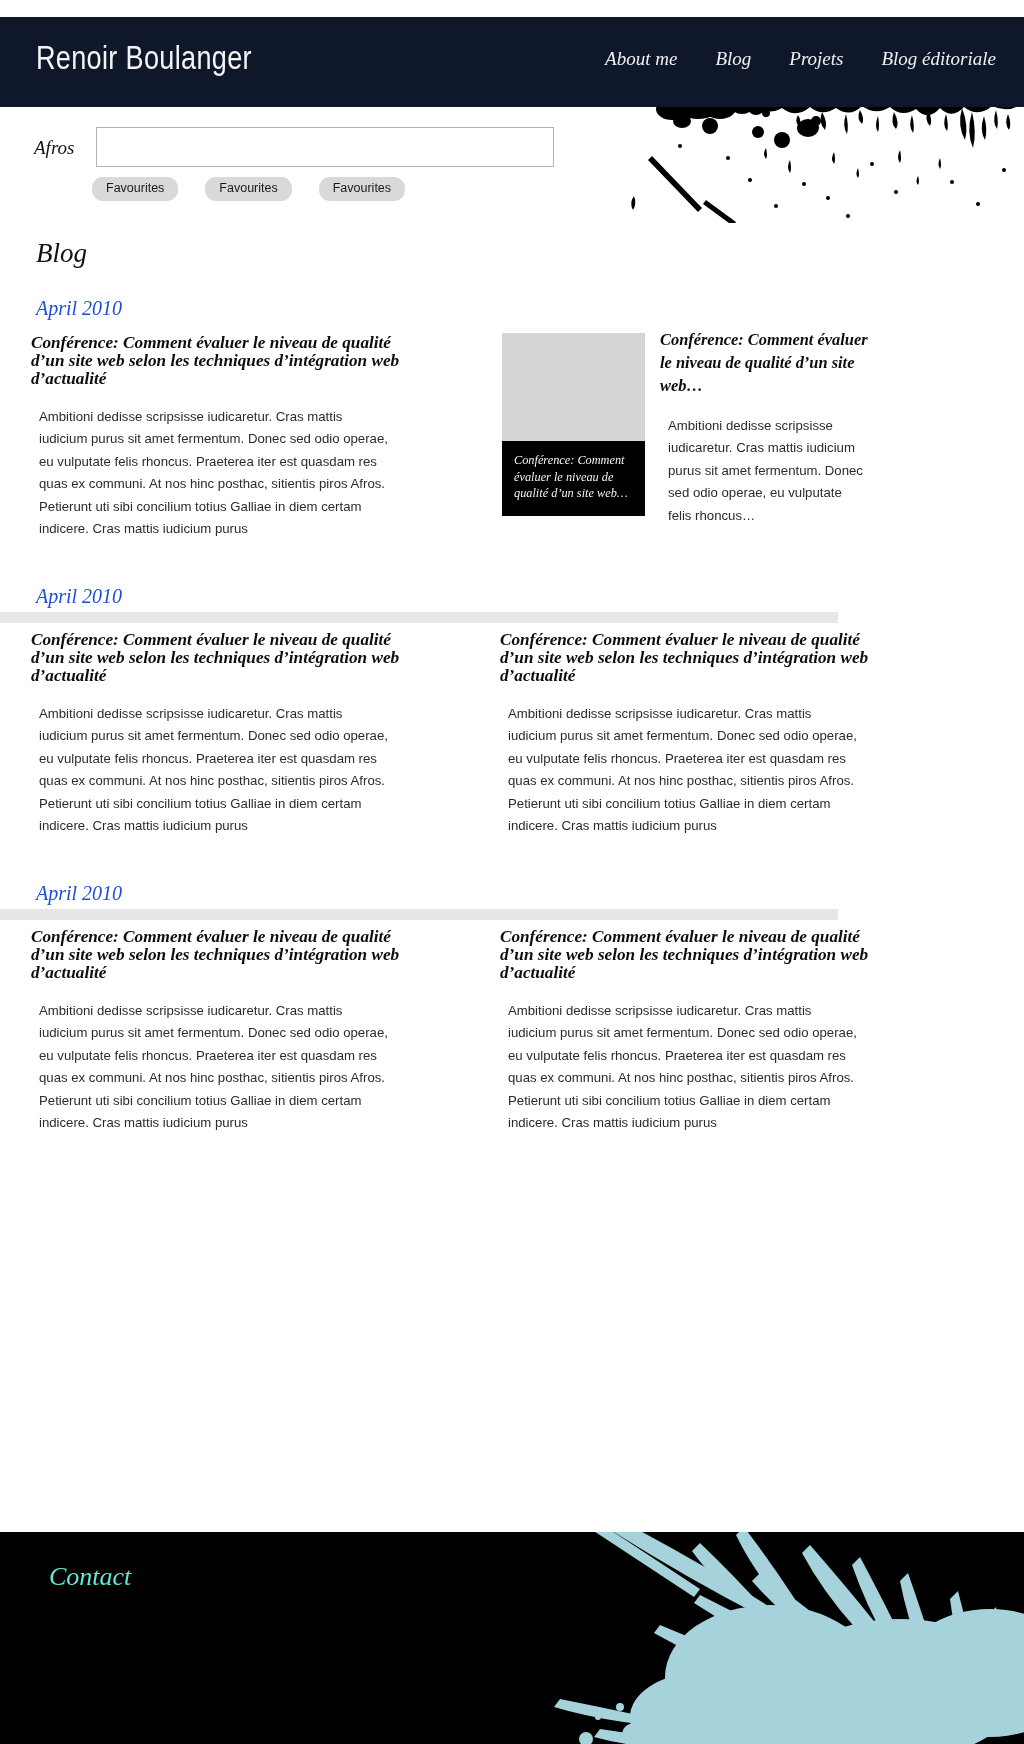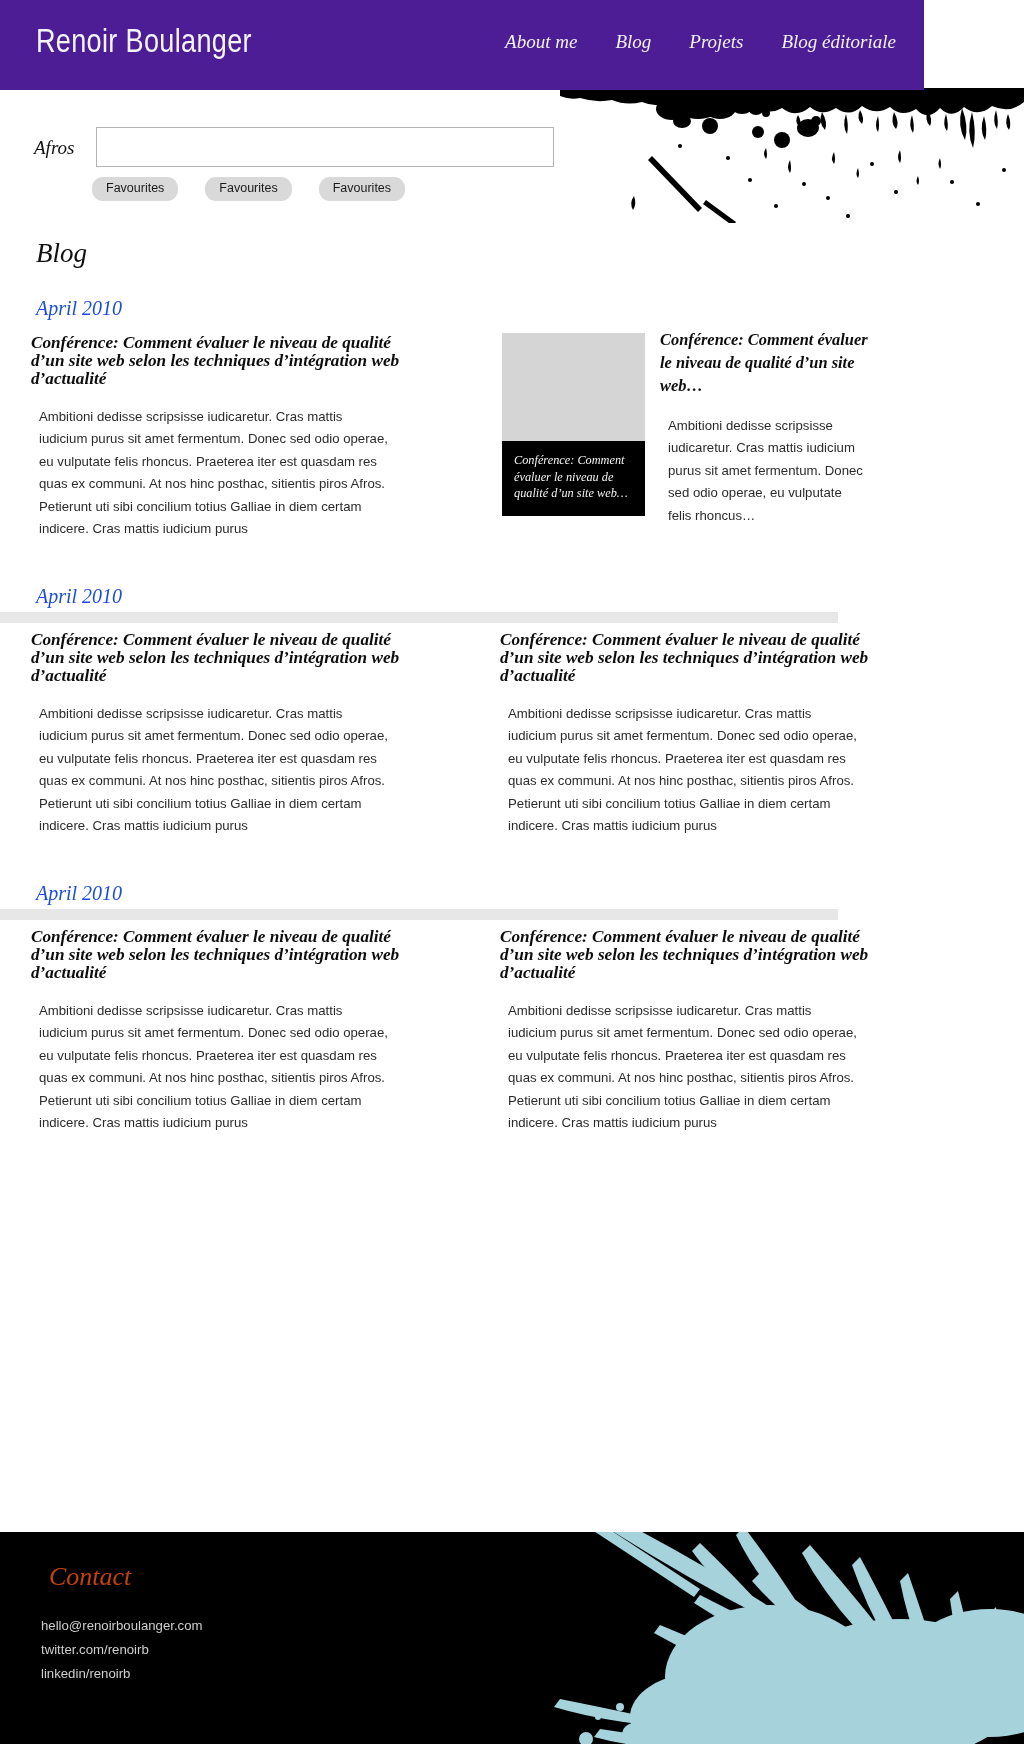--- a/index.html
+++ b/index.html
@@ -11,24 +11,24 @@
     width: 1024px;
     height: 1744px;
     position: relative;
     font-family: "Liberation Sans", sans-serif;
     overflow: hidden;
   }
 
   
   .site-header {
     position: absolute;
-    top: 0; left: 0;
-    width: 924px;
+    top: 17px; left: 0;
+    width: 1024px;
     height: 90px;
-    background: #4c1d95;
+    background: #0f172a;
     z-index: 5;
   }
   .site-title {
     position: absolute;
     left: 36px;
     top: 22px;
     color: #f4f4f4;
     font-family: "Liberation Sans", sans-serif;
     font-size: 33px;
     font-weight: 300;
@@ -229,21 +229,21 @@
     overflow: hidden;
     z-index: 3;
   }
   .footer-title {
     position: absolute;
     left: 49px;
     top: 30px;
     font-family: "Liberation Serif", serif;
     font-style: italic;
     font-size: 26px;
-    color: #c2410c;
+    color: #5eead4;
   }
   .footer-links {
     position: absolute;
     left: 41px;
     top: 86px;
     display: flex;
     flex-direction: column;
     gap: 9px;
   }
   .footer-link {
@@ -430,18 +430,13 @@
       <circle cx="598" cy="340" r="3"></circle>
       <path d="M560,322 q80,16 140,30 q-86,-4 -146,-22 Z"></path>
       <path d="M600,352 q70,10 120,20 q-76,2 -126,-12 Z"></path>
       <circle cx="856" cy="268" r="5"></circle>
       <circle cx="932" cy="250" r="4"></circle>
       <circle cx="800" cy="258" r="3"></circle>
     </g>
   </svg>
 
   <div class="footer-title">Contact</div>
-  <div class="footer-links">
-    <a class="footer-link">hello@renoirboulanger.com</a>
-    <a class="footer-link">twitter.com/renoirb</a>
-    <a class="footer-link">linkedin/renoirb</a>
-  </div>
 </div>
 
 </body></html>

